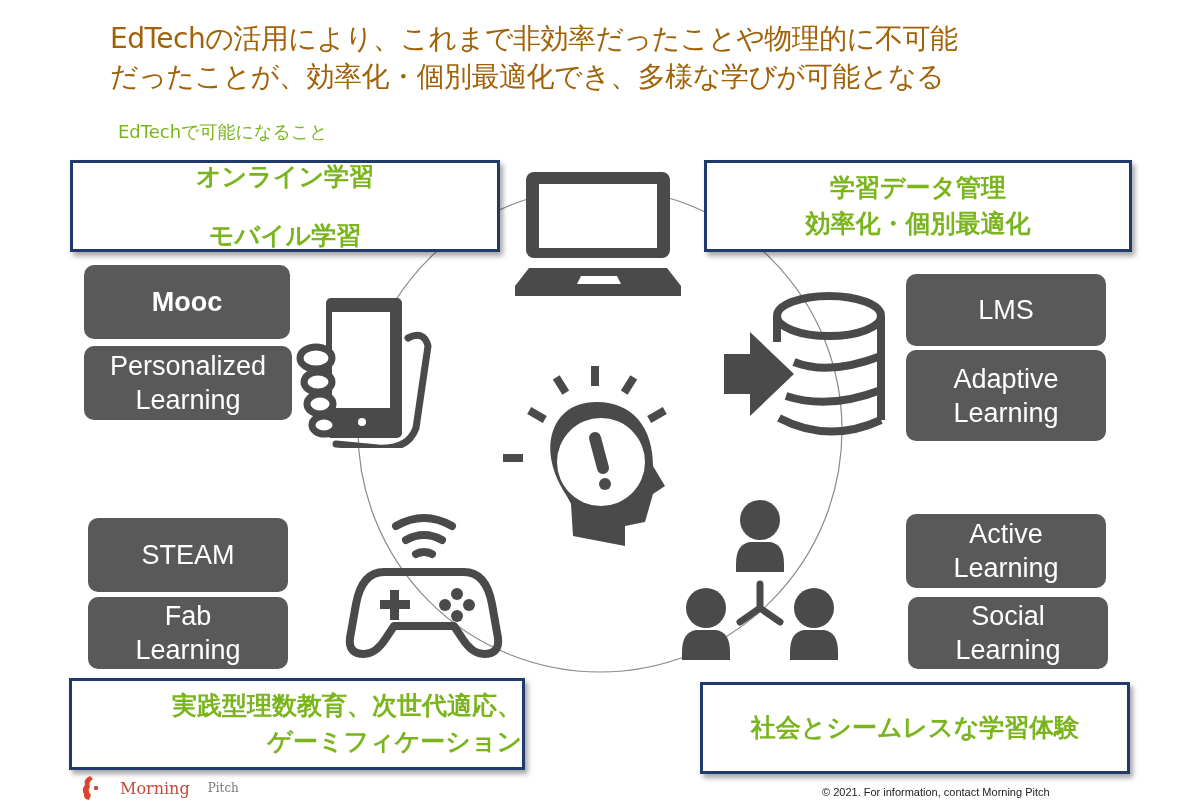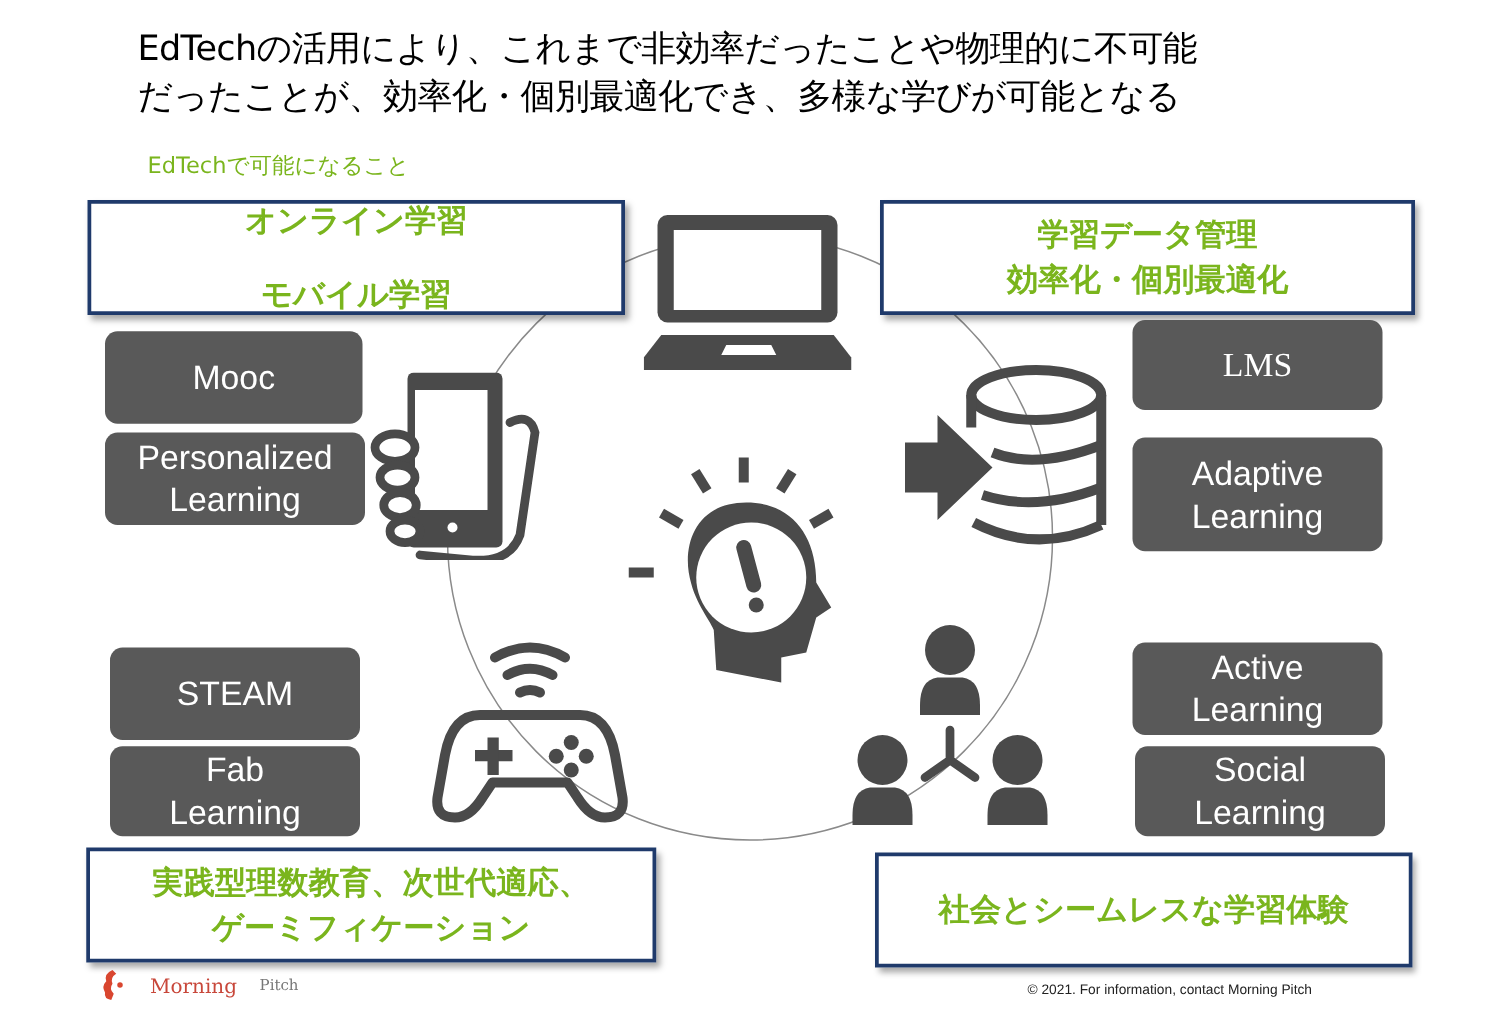--- a/index.html
+++ b/index.html
@@ -1,19 +1,19 @@
 <!DOCTYPE html>
 <html><head>
 <meta charset="utf-8">
 <style>
   html, body { margin: 0; padding: 0; background: #ffffff; }
   body { width: 1200px; height: 807px; position: relative; overflow: hidden;
          font-family: "DejaVu Sans", sans-serif; }
   .title { position: absolute; left: 110px; top: 20px; font-size: 28px; line-height: 38px;
-           color: #000000; letter-spacing: -0.5px; margin: 0; font-weight: normal; }
+           color: #a16207; letter-spacing: -0.5px; margin: 0; font-weight: normal; }
   .title div { white-space: nowrap; }
   .subtitle { position: absolute; left: 118px; top: 120px; font-size: 18px; color: #7ab51d; }
   .circle-svg { position: absolute; left: 0; top: 0; }
   .theme-box { position: absolute; background: #ffffff; border: 3px solid #1f3a6b;
                box-shadow: 3px 4px 5px rgba(0,0,0,0.35); text-align: center;
                color: #7ab51d; font-weight: bold; font-size: 25px; line-height: 36px;
                display: flex; flex-direction: column; justify-content: center; }
   .theme-box span { display: block; white-space: nowrap; }
   .pill { position: absolute; background: #595959; border-radius: 10px; color: #ffffff;
           font-family: "Liberation Sans", sans-serif; font-size: 27px; line-height: 34px;
@@ -40,36 +40,36 @@
 </svg>
 
 <div class="theme-box" style="left:70px; top:160px; width:424px; height:86px;gap:23px;">
   <span>オンライン学習</span>
   <span>モバイル学習</span>
 </div>
 <div class="theme-box" style="left:704px; top:160px; width:422px; height:86px;">
   <span>学習データ管理</span>
   <span>効率化・個別最適化</span>
 </div>
-<div class="theme-box" style="left:69px; top:678px; width:450px; height:86px;">
+<div class="theme-box" style="left:69px; top:678px; width:450px; height:86px;align-items:flex-end;">
   <span>実践型理数教育、次世代適応、</span>
   <span>ゲーミフィケーション</span>
 </div>
 <div class="theme-box" style="left:700px; top:682px; width:424px; height:86px;">
   <span>社会とシームレスな学習体験</span>
 </div>
 
-<div class="pill" style="left:84px; top:265px; width:206px; height:74px;">
+<div class="pill" style="left:84px; top:265px; width:206px; height:74px;font-weight:bold;">
   <span>Mooc</span>
 </div>
 <div class="pill" style="left:84px; top:346px; width:208px; height:74px;">
   <span>Personalized</span>
   <span>Learning</span>
 </div>
-<div class="pill" style="left:906px; top:256px; width:200px; height:72px;font-family:Liberation Serif, serif;">
+<div class="pill" style="left:906px; top:274px; width:200px; height:72px;">
   <span>LMS</span>
 </div>
 <div class="pill" style="left:906px; top:350px; width:200px; height:91px;">
   <span>Adaptive</span>
   <span>Learning</span>
 </div>
 <div class="pill" style="left:88px; top:518px; width:200px; height:74px;">
   <span>STEAM</span>
 </div>
 <div class="pill" style="left:88px; top:597px; width:200px; height:72px;">

